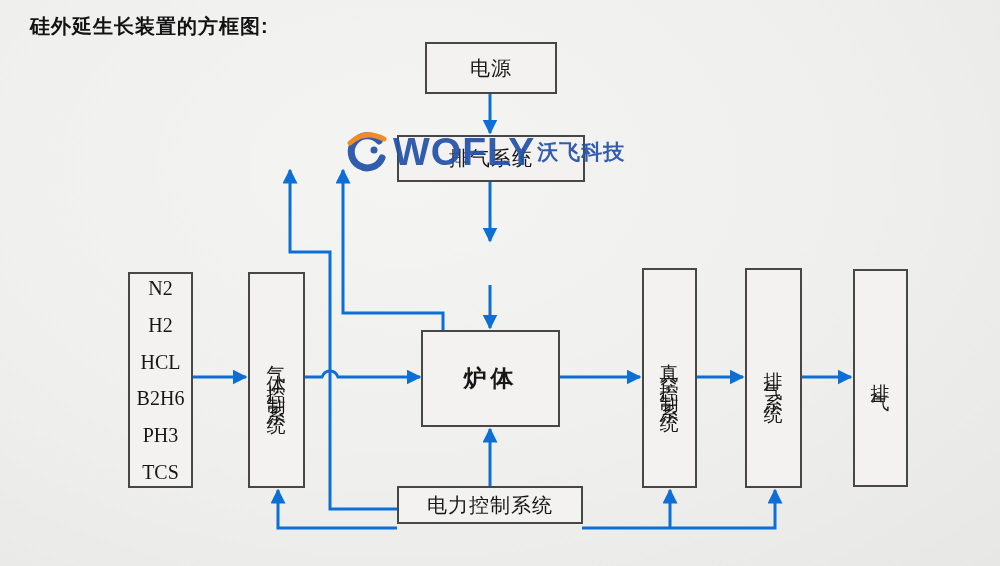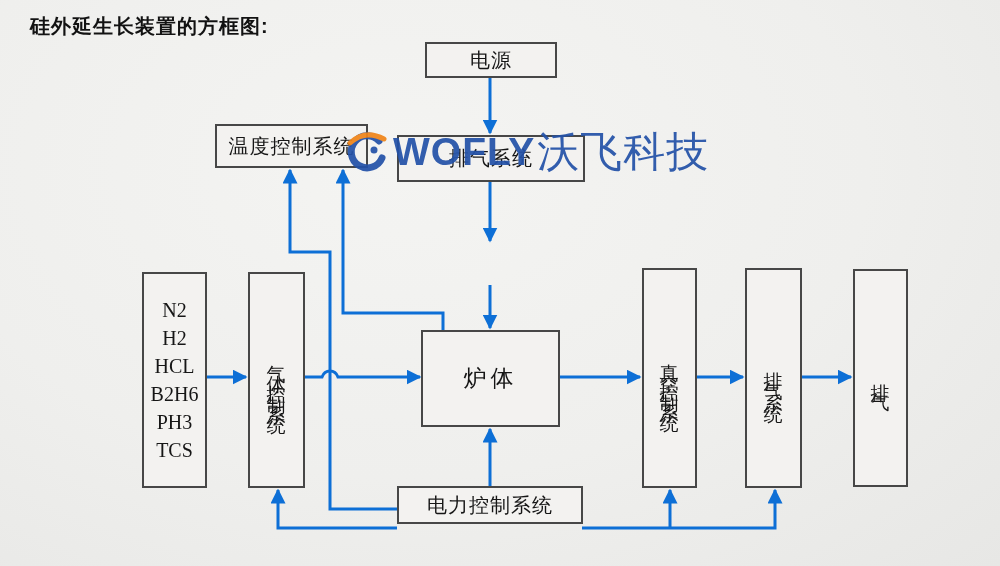--- a/index.html
+++ b/index.html
@@ -23,51 +23,51 @@
     position:absolute;
     background:#f3f2f0;
     border:2px solid #474747;
     box-sizing:border-box;
     display:flex;align-items:center;justify-content:center;
     color:#161616;
     font-family:"Liberation Serif","DejaVu Serif",serif;
     z-index:2;
   }
   .hlabel{font-size:20px;letter-spacing:1px;white-space:nowrap;}
-  .furnace-label{font-size:23px;letter-spacing:4px;}
+  .furnace-label{font-size:23px;letter-spacing:4px;font-weight:bold;}
   .vtext{
     writing-mode:vertical-rl;
     text-orientation:upright;
     font-size:19px;
     letter-spacing:10px;
     line-height:1;
   }
   .vtext-wide{letter-spacing:11px;}
   .gas-list{
-    display:flex;flex-direction:column;align-items:center;justify-content:center;
-    font-size:20px;line-height:28px;font-weight:500;margin-left:14px;
+    display:flex;flex-direction:column;align-items:center;justify-content:space-between;
+    font-size:20px;line-height:28px;font-weight:500;
   }
   .gas-item{display:block;}
   #edges{position:absolute;left:0;top:0;z-index:1;}
   #edges path{stroke:var(--arrow-color,#0d6fd6);stroke-width:3;fill:none;}
   #edges .arrhead{fill:var(--arrow-color,#0d6fd6);stroke:none;}
   .watermark{
     position:absolute;left:343px;top:126px;height:52px;
     display:flex;align-items:center;
     z-index:3;opacity:.93;pointer-events:none;
     white-space:nowrap;
   }
   .wm-logo{width:48px;height:48px;margin-right:2px;}
   .wm-en{
     font-size:39px;font-weight:800;color:var(--brand-color,#2452a8);
     font-family:"Liberation Sans","DejaVu Sans",sans-serif;
     letter-spacing:1px;
   }
   .wm-cn{
-    font-size:42px;font-weight:400;color:var(--brand-color,#2452a8);
+    font-size:21px;font-weight:700;color:var(--brand-color,#2452a8);
     margin-left:2px;letter-spacing:1px;
   }
 </style>
 </head>
 <body>
 
 <div id="canvas">
 
   <div class="title">硅外延生长装置的方框图:</div>
 
@@ -86,31 +86,28 @@
     <path d="M697,377 H743" marker-end="url(#arr)"></path>
     <path d="M802,377 H851" marker-end="url(#arr)"></path>
     <path d="M490,509 V429" marker-end="url(#arr)"></path>
     <path d="M397,528 H278 V490" marker-end="url(#arr)"></path>
     <path d="M397,509 H330 V252 H290 V170" marker-end="url(#arr)"></path>
     <path d="M443,330 V313 H343 V170" marker-end="url(#arr)"></path>
     <path d="M582,528 H775 V490" marker-end="url(#arr)"></path>
     <path d="M670,528 V490" marker-end="url(#arr)"></path>
   </svg>
 
-  <div class="box" style="left:425px;top:42px;width:132px;height:36px;">
+  <div class="box" style="left:425px;top:42px;width:132px;height:52px;">
     <span class="hlabel">电源</span>
   </div>
 
   <div class="box" style="left:397px;top:135px;width:188px;height:47px;">
     <span class="hlabel">排气系统</span>
   </div>
 
-  <div class="box" style="left:215px;top:124px;width:153px;height:44px;">
-    <span class="hlabel">温度控制系统</span>
-  </div>
 
 
   <div class="box" style="left:421px;top:330px;width:139px;height:97px;">
     <span class="hlabel furnace-label">炉体</span>
   </div>
 
   <div class="box gas-list" style="left:128px;top:272px;width:65px;height:216px;">
     <span class="gas-item">N2</span>
     <span class="gas-item">H2</span>
     <span class="gas-item">HCL</span>

